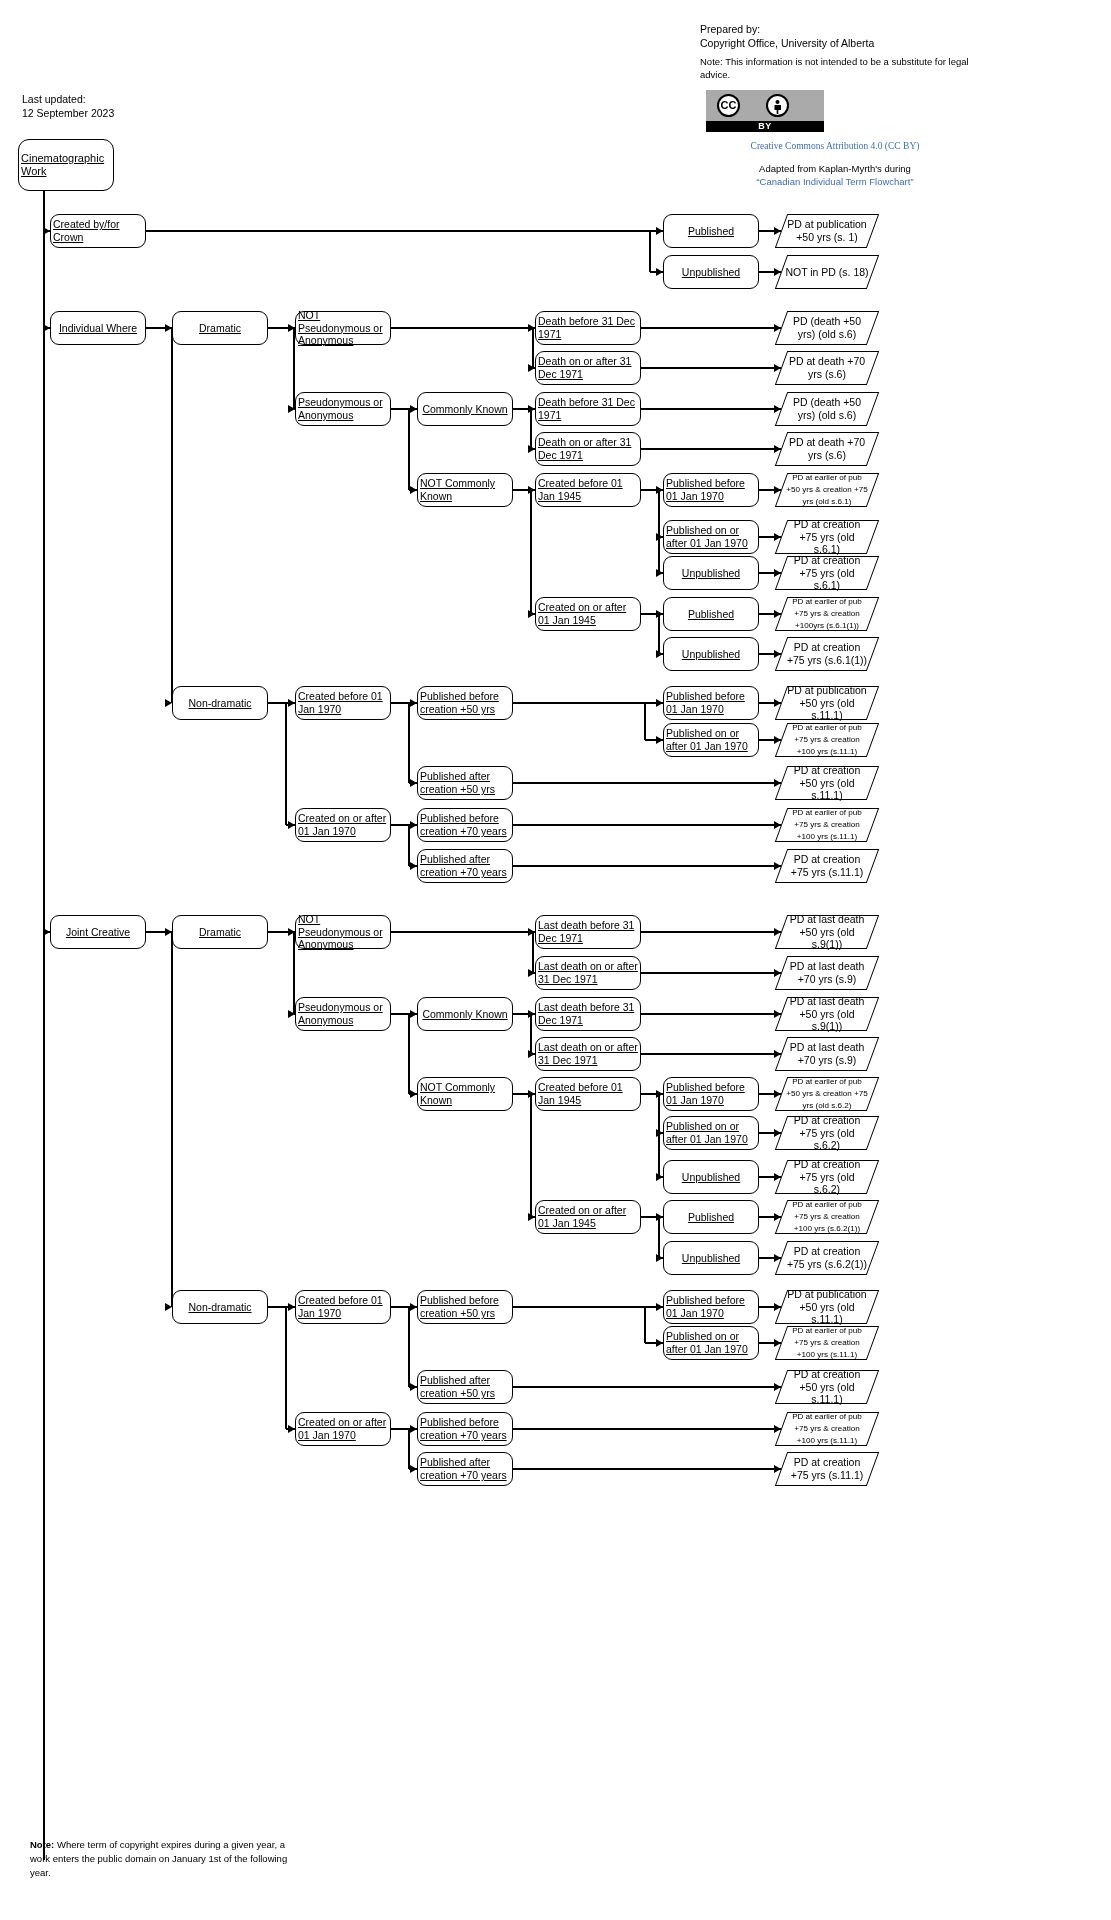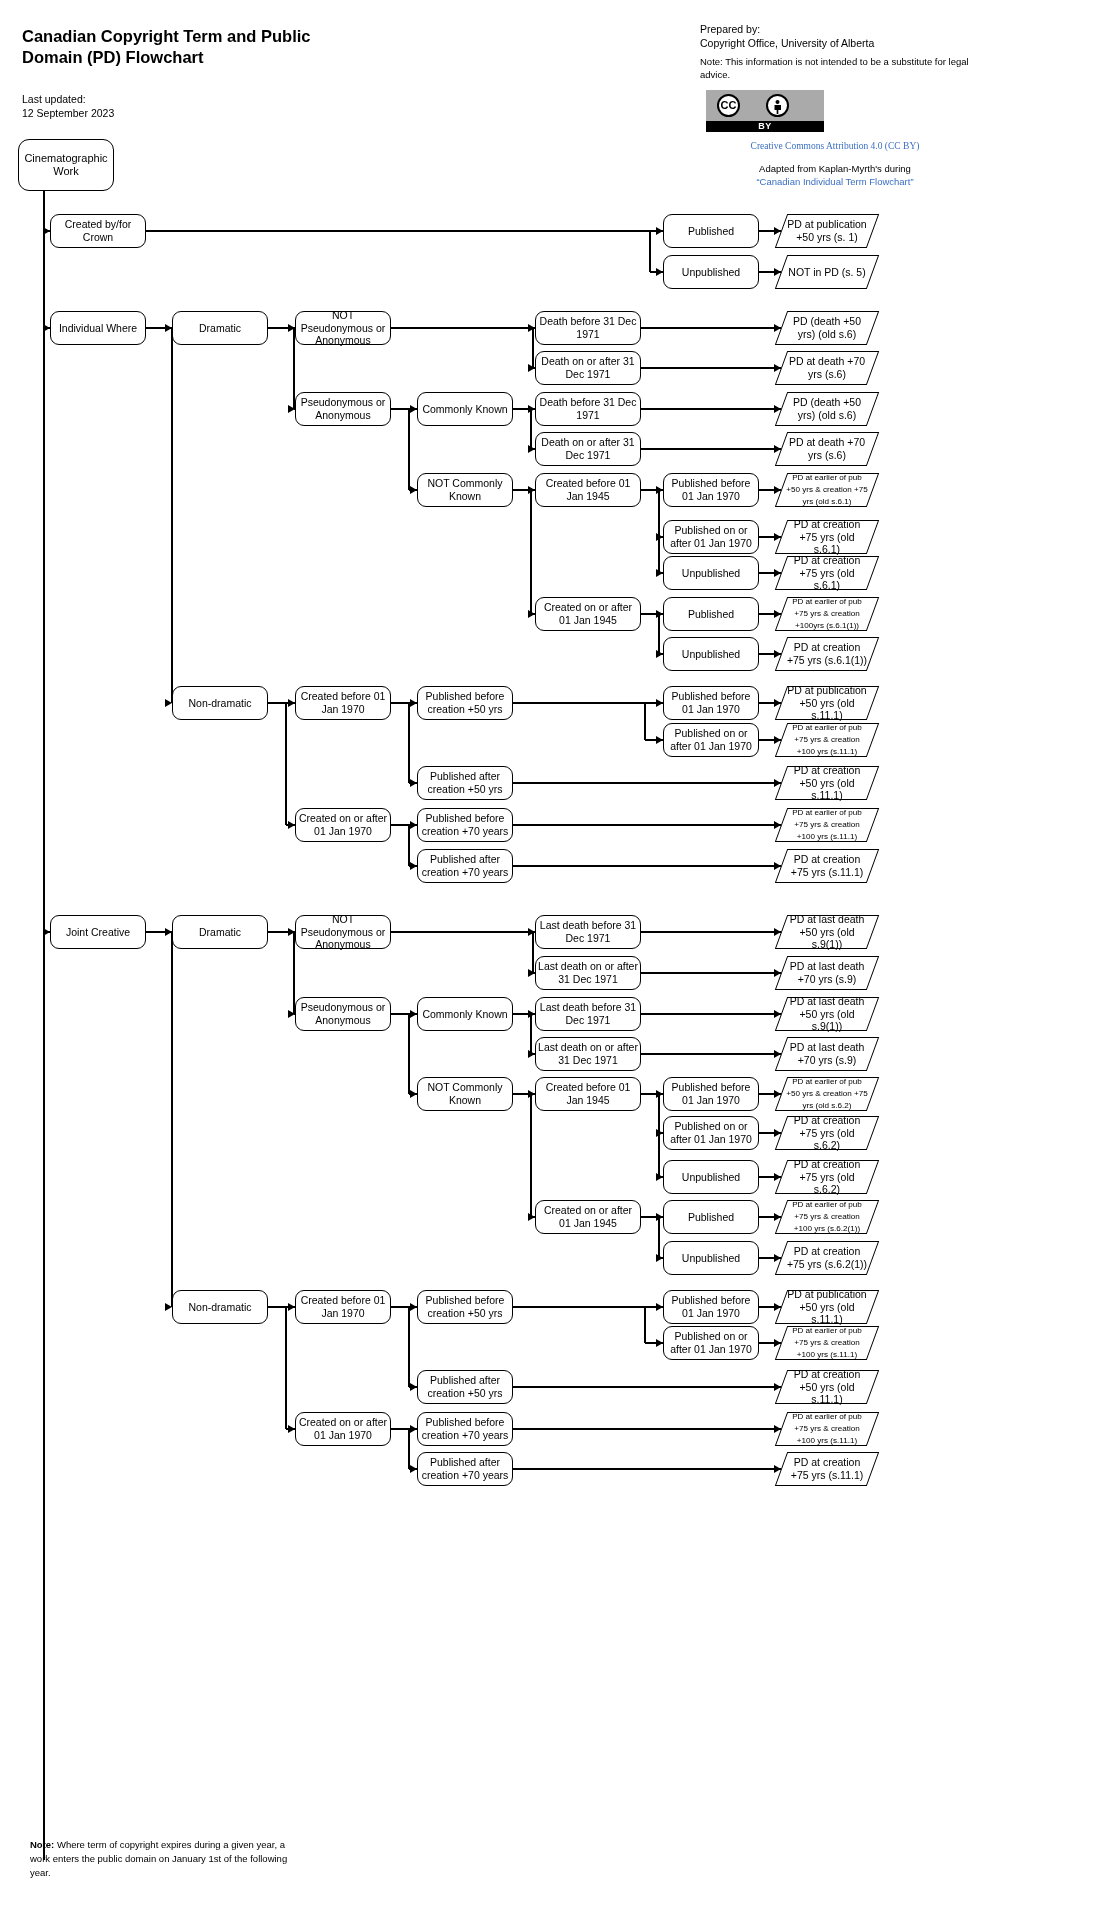--- a/index.html
+++ b/index.html
@@ -23,39 +23,38 @@
   .p-head{width:4px;height:4px;border-radius:50%;background:#000;margin:0 auto 1px;}
   .p-body{width:7px;height:9px;background:#000;margin:0 auto;clip-path:polygon(0 0,100% 0,100% 55%,62% 55%,62% 100%,38% 100%,38% 55%,0 55%);}
   .cclink{position:absolute;left:700px;top:141px;width:270px;text-align:center;font-size:9.5px;color:#3b6fc4;font-family:"Liberation Serif",serif;}
   .adapted{position:absolute;left:700px;top:163px;width:270px;text-align:center;font-size:9.5px;line-height:1.35;}
   .adapted .lk{color:#3b6fc4;}
 
   .footnote{position:absolute;left:30px;top:1838px;width:262px;font-size:9.5px;line-height:1.45;}
   .footnote b{font-weight:bold;}
 
   .node{position:absolute;box-sizing:border-box;border:1.3px solid #000;border-radius:9px;background:#fff;
-        display:flex;align-items:center;justify-content:center;text-align:center;font-size:10.5px;line-height:1.22;padding:11px 2px;}
+        display:flex;align-items:center;justify-content:center;text-align:left;font-size:10.5px;line-height:1.22;padding:11px 2px;text-decoration:underline;}
   .node.start{border-radius:11px;font-size:11px;}
   .term{position:absolute;box-sizing:border-box;background:#fff;
         display:flex;align-items:center;justify-content:center;text-align:center;font-size:10.5px;line-height:1.2;}
   .term .skew{position:absolute;left:0;top:0;width:100%;height:100%;border:1.3px solid #000;transform:skewX(-20deg);box-sizing:border-box;background:#fff;}
   .term .txt{position:relative;z-index:2;padding:0 4px;}
   .term.sm .txt{font-size:8.1px;line-height:1.45;}
 
   .ln{position:absolute;background:#000;}
   .h{height:1.3px;}
   .v{width:1.3px;}
   .arw{position:absolute;width:0;height:0;border-top:4.2px solid transparent;border-bottom:4.2px solid transparent;border-left:7px solid #000;}
 </style>
 </head>
 <body>
 
 <div id="stage">
 
-  <div class="title">Canadian Copyright Term and Public Domain (PD) Flowchart</div>
   <div class="updated">
     <div>Last updated:</div>
     <div>12 September 2023</div>
   </div>
 
   <div class="prep">
     <div>Prepared by:</div>
     <div>Copyright Office, University of Alberta</div>
   </div>
   <div class="disclaimer">Note:  This information is not intended to be a substitute for legal advice.</div>
@@ -99,21 +98,21 @@
       <div class="ln h" style="left: 650px; top: 271.35px; width: 13px;"></div>
       <div class="arw" style="left: 656px; top: 267.8px;"></div>
       <div class="term" style="left: 781px; top: 214px; width: 92px; height: 34px;">
         <div class="skew"></div>
         <div class="txt">PD at publication +50 yrs (s. 1)</div>
       </div>
       <div class="ln h" style="left: 759px; top: 230.35px; width: 22px;"></div>
       <div class="arw" style="left: 774px; top: 226.8px;"></div>
       <div class="term" style="left: 781px; top: 255px; width: 92px; height: 34px;">
         <div class="skew"></div>
-        <div class="txt">NOT in PD (s. 5)</div>
+        <div class="txt">NOT in PD (s. 18)</div>
       </div>
       <div class="ln h" style="left: 759px; top: 271.35px; width: 22px;"></div>
       <div class="arw" style="left: 774px; top: 267.8px;"></div>
       <div class="node" style="left: 50px; top: 311px; width: 96px; height: 34px;">Individual Where</div>
       <div class="ln h" style="left: 44px; top: 327.35px; width: 6px;"></div>
       <div class="arw" style="left: 43px; top: 323.8px;"></div>
       <div class="node" style="left: 172px; top: 311px; width: 96px; height: 34px;">Dramatic</div>
       <div class="ln h" style="left: 146px; top: 327.35px; width: 26px;"></div>
       <div class="arw" style="left: 165px; top: 323.8px;"></div>
       <div class="node" style="left: 172px; top: 686px; width: 96px; height: 34px;">Non-dramatic</div>

